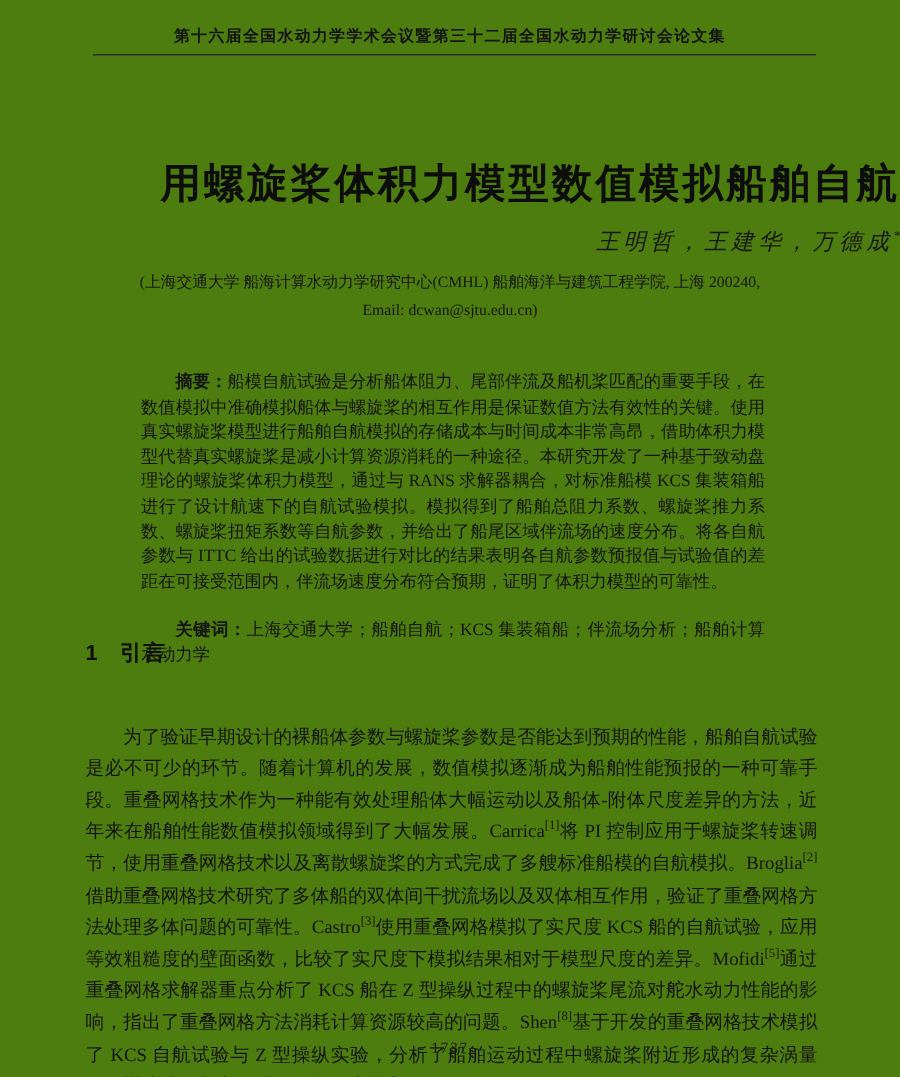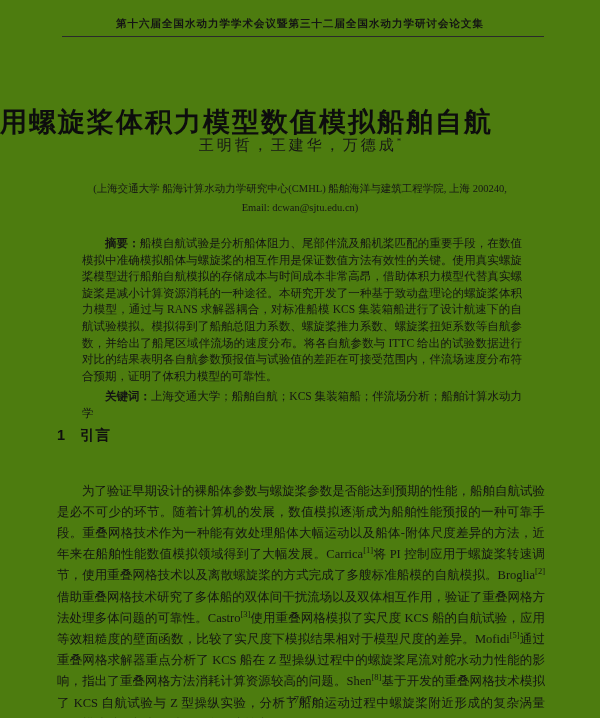--- a/index.html
+++ b/index.html
@@ -24,50 +24,51 @@
     font-family: "Liberation Sans", "DejaVu Sans", sans-serif;
     font-weight: 600;
   }
   .head-rule {
     position: absolute; top: 36px; left: 62px; right: 56px;
     border-top: 1.2px solid #2a2a2a;
     height: 0;
   }
   .paper-title {
     position: absolute; top: 86px; left: 0; right: 0;
-    text-align: left;
+    text-align: right;
     font-size: 27px;
     font-weight: bold;
     letter-spacing: 2px;
     color: #0d0d0d;
     font-family: "Liberation Sans", "DejaVu Sans", sans-serif;
   }
   .authors {
-    position: absolute; top: 136px; left: 0; right: 0;
-    text-align: center;
+    position: absolute; top: 152px; left: 0; right: 0;
+    text-align: right;
     font-size: 15px;
     letter-spacing: 3px;
+    font-style: italic;
     color: #161616;
   }
   .authors sup { font-size: 9px; letter-spacing: 0; }
   .affiliation {
     position: absolute; top: 179px; left: 40px; right: 40px;
     text-align: center;
     font-size: 10.5px;
     line-height: 19px;
     color: #161616;
   }
   .abstract-block {
     position: absolute; top: 231px; left: 78px; right: 74px;
     font-size: 11.5px;
     line-height: 16.6px;
     text-align: justify;
     color: #141414;
   }
-  .abstract-block p { margin: 4px; text-indent: 2em; }
+  .abstract-block p { margin: 16px; text-indent: 2em; }
   .abstract-label, .keywords-label { font-weight: bold; }
   .keywords-line { margin-top: 0; }
   .section-heading {
     position: absolute; top: 426px; left: 57px;
     font-size: 14.5px;
     font-weight: bold;
     color: #0f0f0f;
     font-family: "Liberation Sans", "DejaVu Sans", sans-serif;
     letter-spacing: 1px;
     text-align: center;

